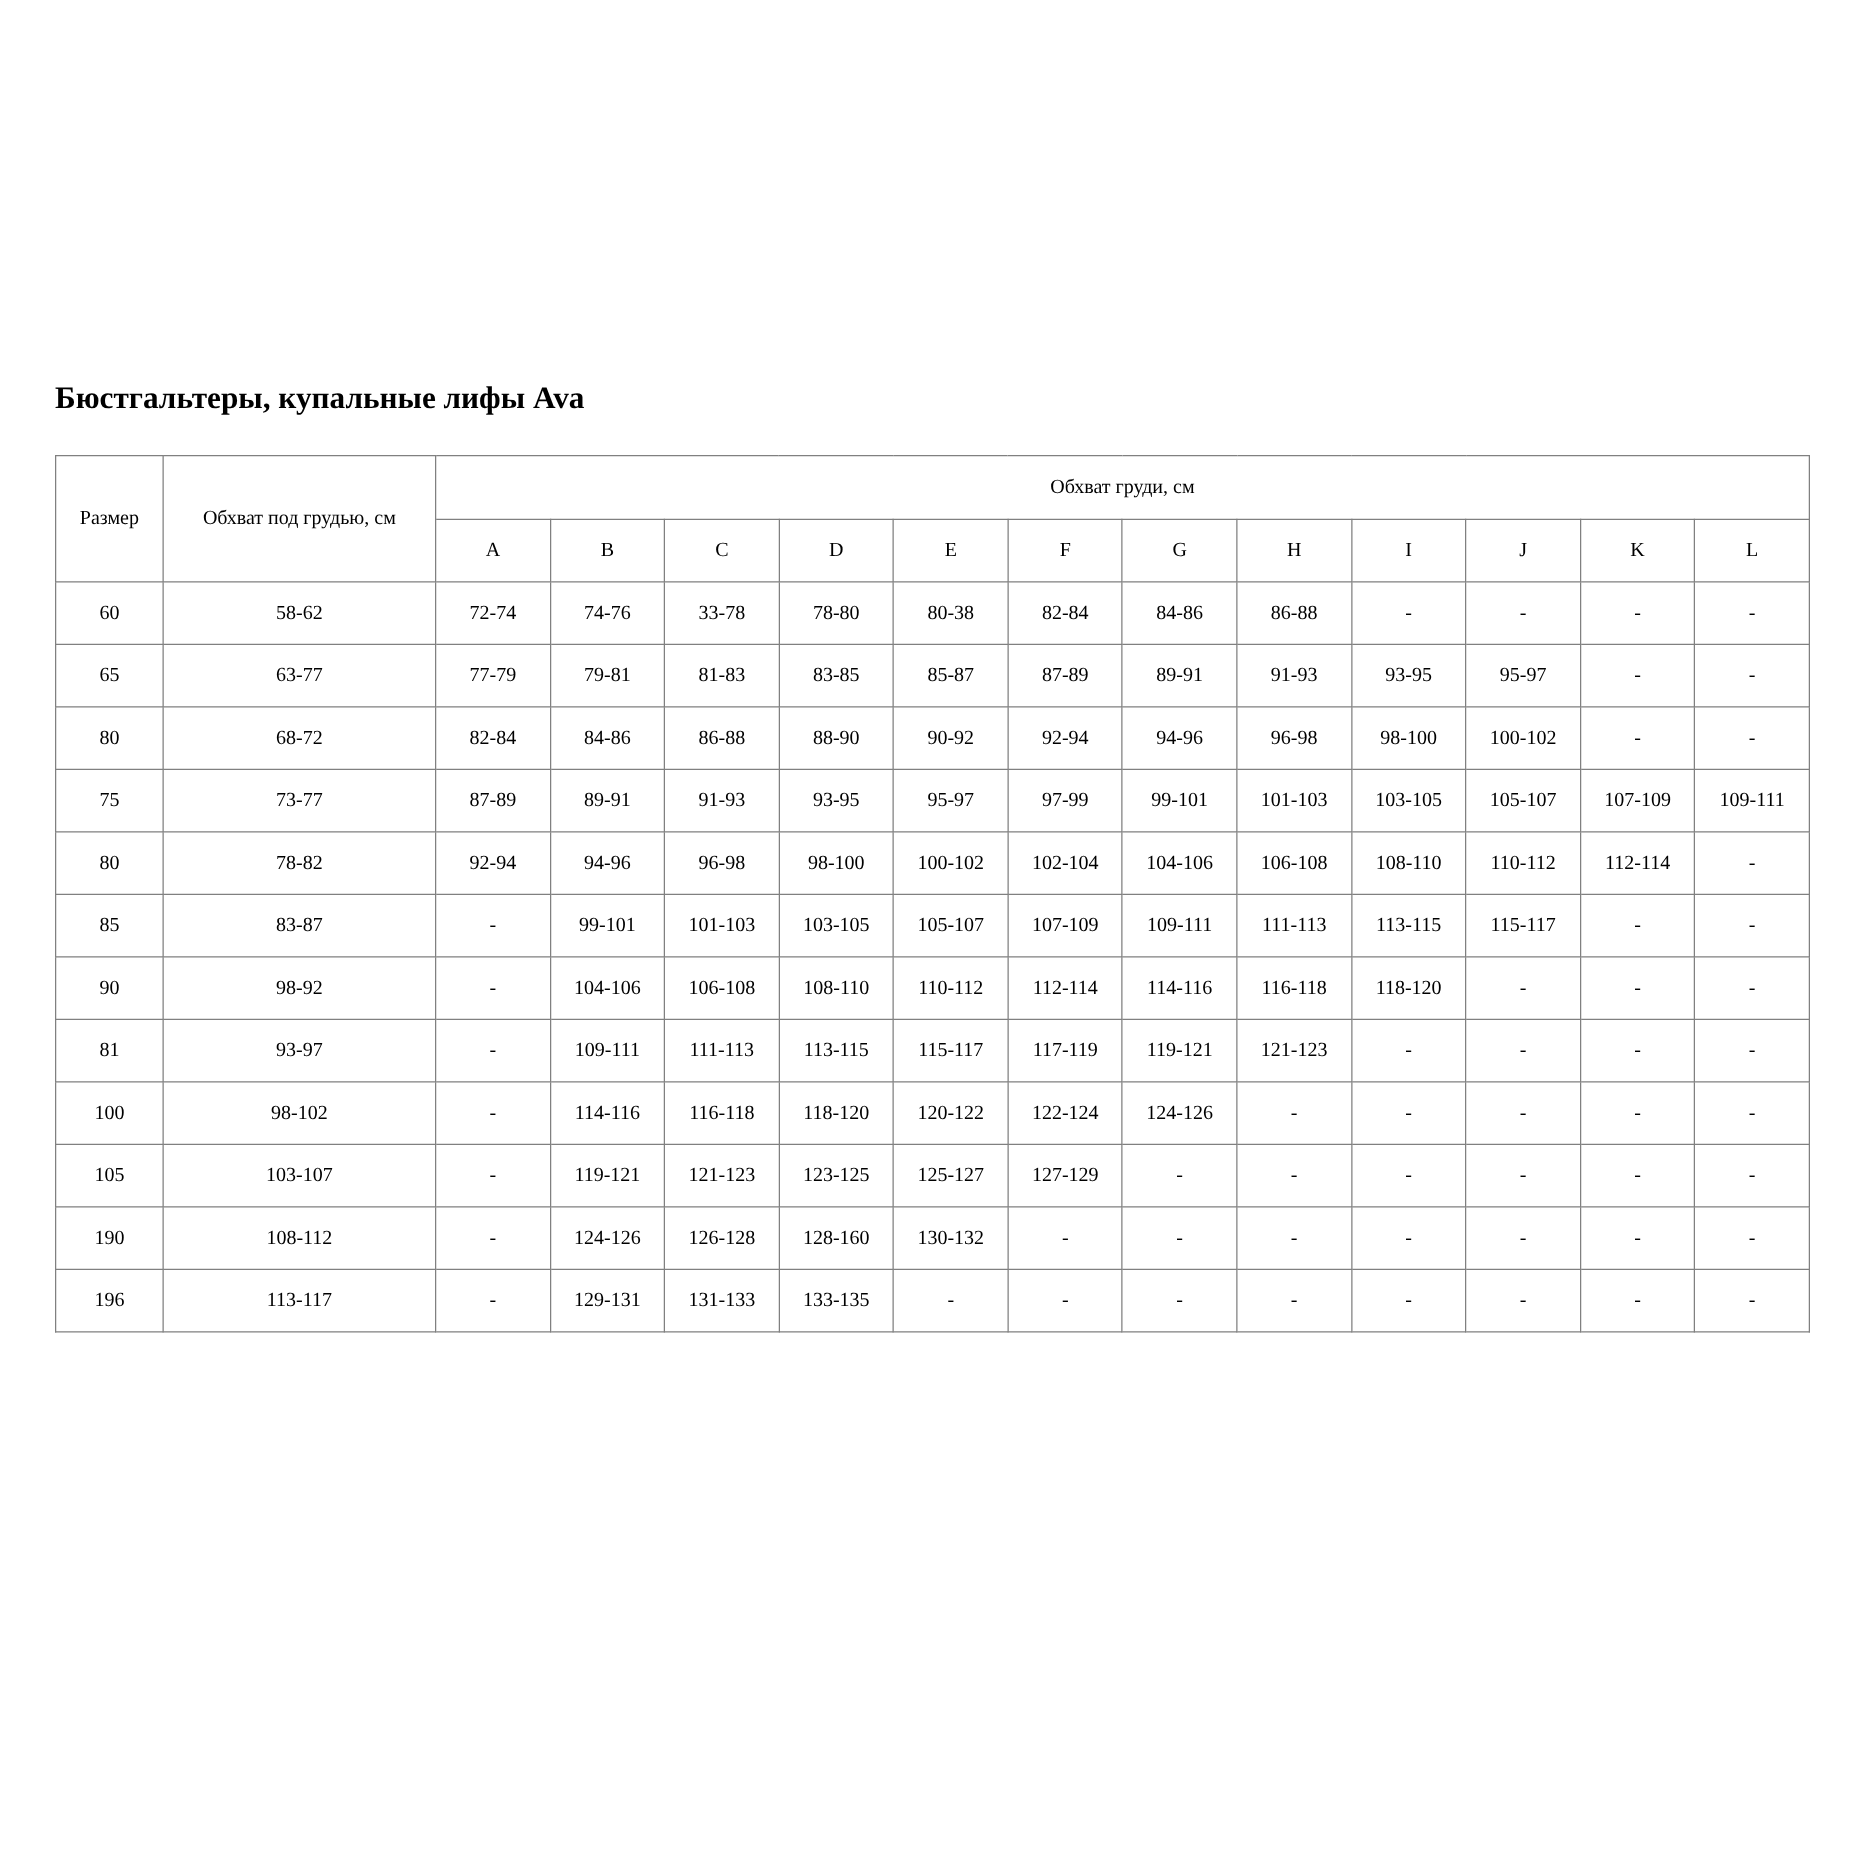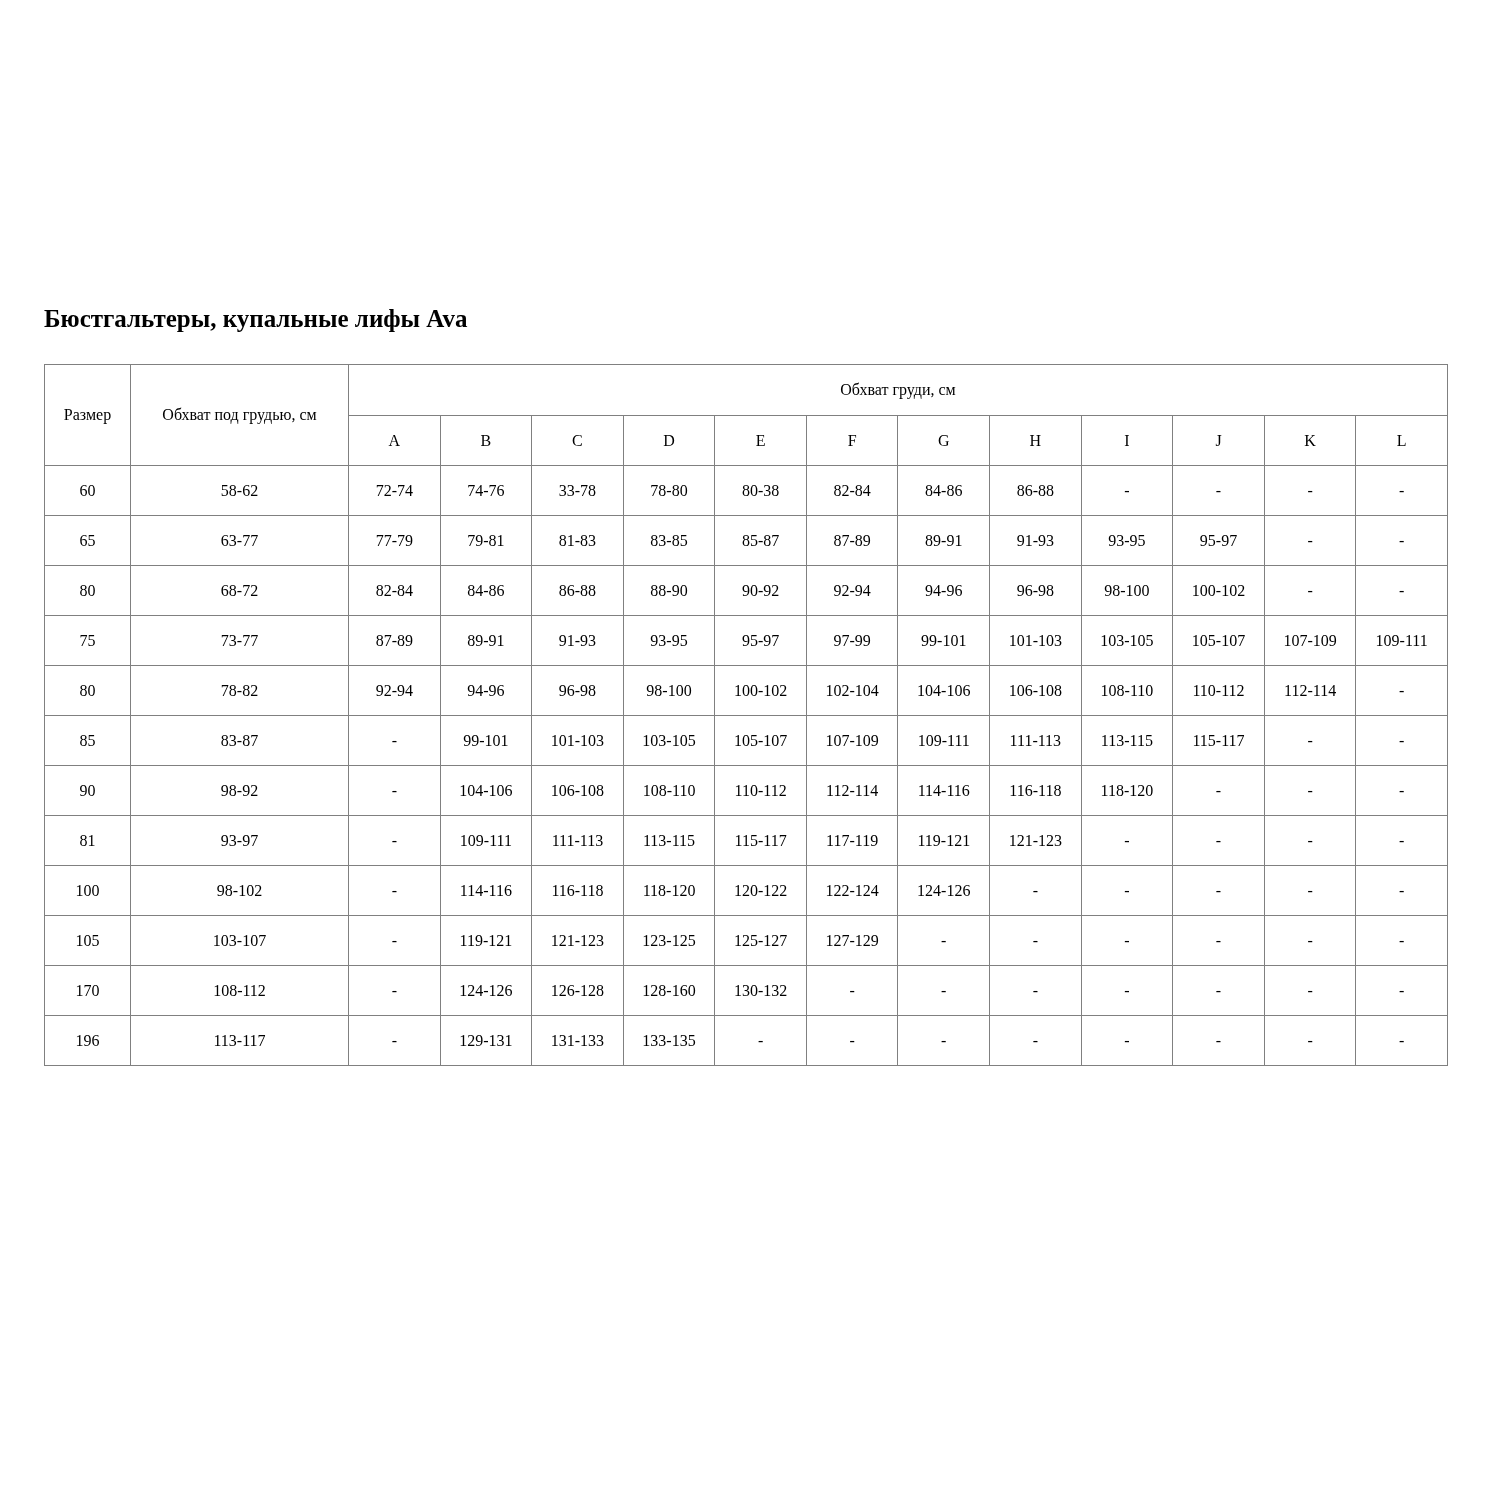--- a/index.html
+++ b/index.html
@@ -248,21 +248,21 @@
           <td>125-127</td>
           <td>127-129</td>
           <td>-</td>
           <td>-</td>
           <td>-</td>
           <td>-</td>
           <td>-</td>
           <td>-</td>
         </tr>
         <tr>
-          <td>170</td>
+          <td>190</td>
           <td>108-112</td>
           <td>-</td>
           <td>124-126</td>
           <td>126-128</td>
           <td>128-160</td>
           <td>130-132</td>
           <td>-</td>
           <td>-</td>
           <td>-</td>
           <td>-</td>

